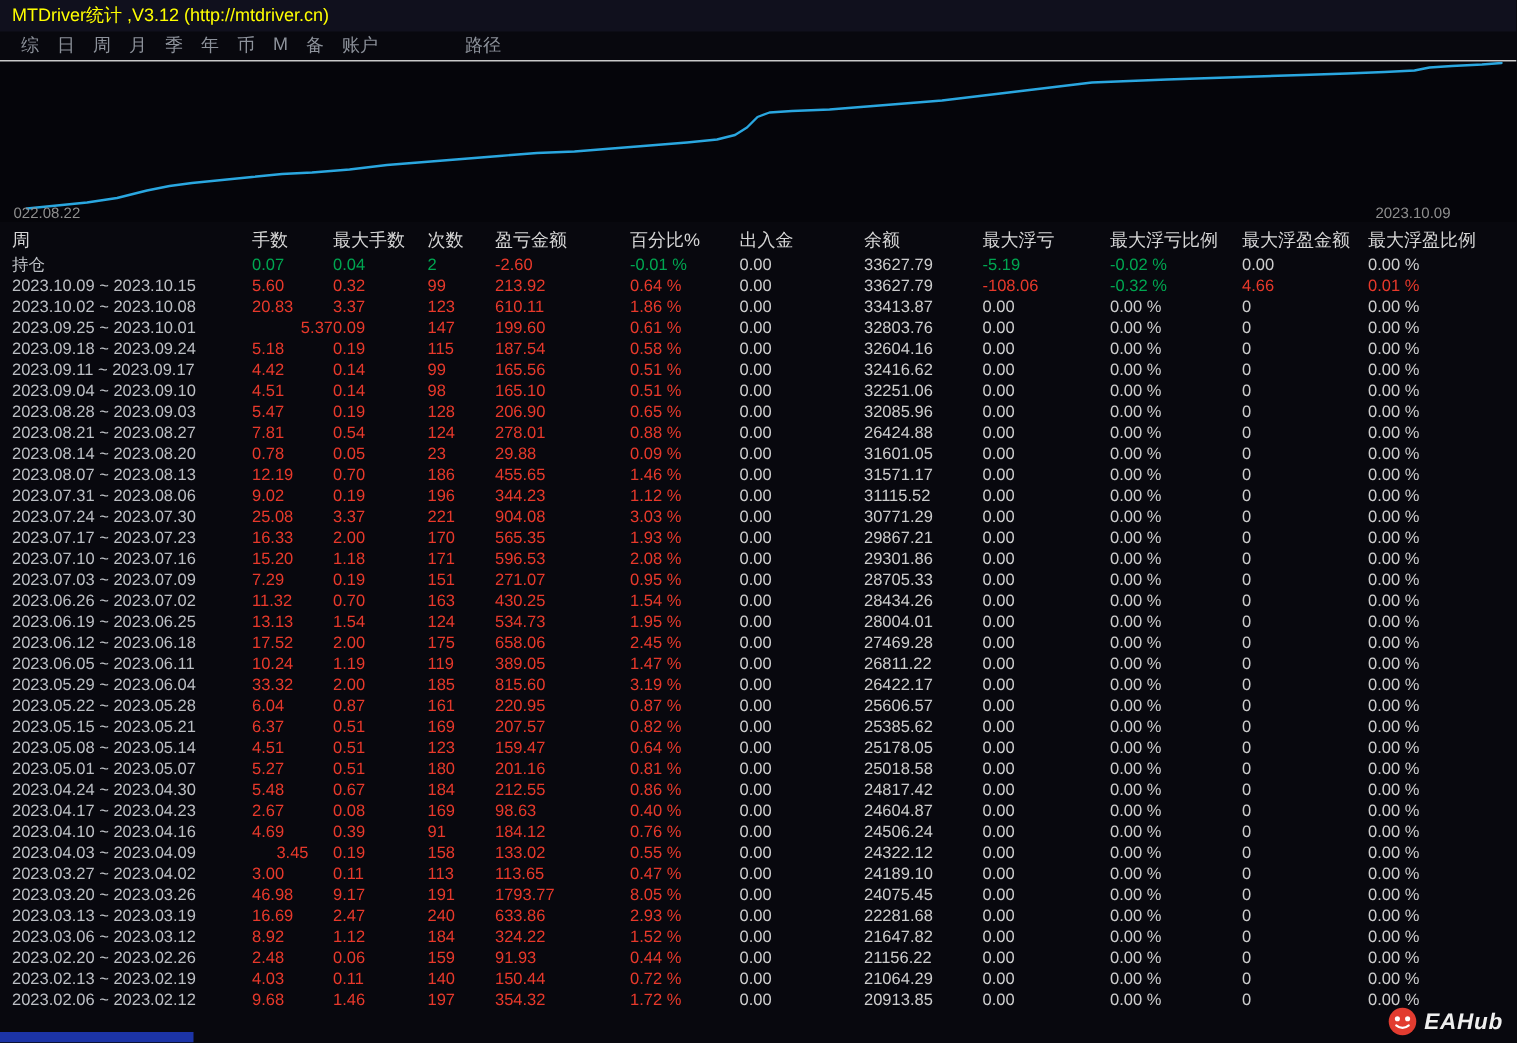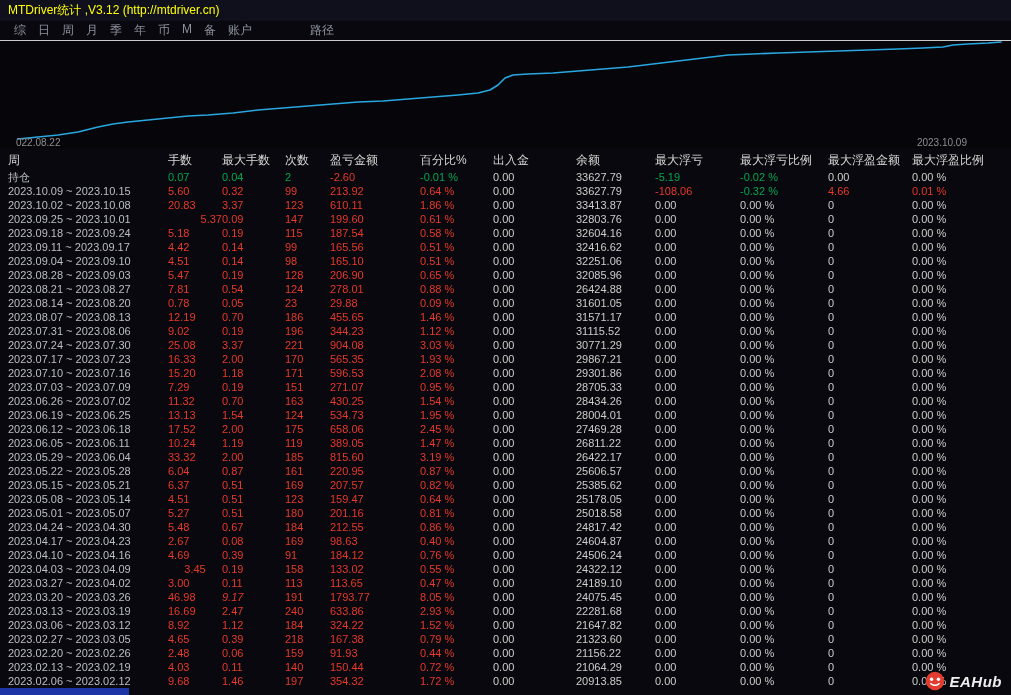--- a/index.html
+++ b/index.html
@@ -5,21 +5,21 @@
   *{margin:0;padding:0;box-sizing:border-box}
   html,body{width:1011px;height:695px;overflow:hidden}
   body{background:#08080e;font-family:"Liberation Sans","DejaVu Sans",sans-serif;position:relative;cursor:default}
   .titlebar{position:absolute;top:0;left:0;width:1011px;height:21px;background:#10101d;color:#ffff00;font-size:12px;line-height:21px;padding-left:8px;white-space:nowrap}
   .menubar{position:absolute;top:21px;left:0;width:1011px;height:19px;display:flex;align-items:center;color:#8d929b;font-size:12px;padding-left:8px}
   .menu-item{padding:0 6px}
   .menu-path{margin-left:46px;padding:0 6px}
   .chart{position:absolute;top:40px;left:0;width:1011px;height:108px;background:#05050a;border-top:1px solid #c9c9c9}
   .chart svg{position:absolute;left:8px;top:0;width:995px;height:108px}
   .chart-label{position:absolute;bottom:0;font-size:10px;color:#8f8f8f;white-space:nowrap}
-  .chart-label.left{left:16px}
+  .chart-label.left{left:9px}
   .chart-label.right{right:44px}
   table{position:absolute;top:151px;left:8px;width:995px;border-collapse:collapse;table-layout:fixed}
   th{font-size:12px;font-weight:normal;color:#d6d6d6;text-align:left;height:19px;padding:0;white-space:nowrap;overflow:hidden}
   td{font-size:11px;line-height:14px;height:14px;padding:0;text-align:left;white-space:nowrap;overflow:hidden}
   col.c0{width:160px}col.c1{width:54px}col.c2{width:63px}col.c3{width:45px}
   col.c4{width:90px}col.c5{width:73px}col.c6{width:83px}col.c7{width:79px}
   col.c8{width:85px}col.c9{width:88px}col.c10{width:84px}col.c11{width:91px}
   .partial-row{position:absolute;left:0;top:688px;width:129px;height:7px;background:#1c34a6}
   .logo{position:absolute;right:9px;bottom:4px;display:flex;align-items:center;gap:5px}
   .logo-text{color:#efefef;font-size:15px;font-weight:bold;font-style:italic;letter-spacing:.5px}
@@ -503,21 +503,21 @@
         <td style="color: rgb(205, 205, 205);">0.00</td>
         <td style="color: rgb(205, 205, 205);">24189.10</td>
         <td style="color: rgb(205, 205, 205);">0.00</td>
         <td style="color: rgb(205, 205, 205);">0.00 %</td>
         <td style="color: rgb(205, 205, 205);">0</td>
         <td style="color: rgb(205, 205, 205);">0.00 %</td>
       </tr>
       <tr>
         <td style="color: rgb(188, 191, 196);">2023.03.20 ~ 2023.03.26</td>
         <td style="color: rgb(232, 57, 43);">46.98</td>
-        <td style="color: rgb(232, 57, 43); font-style: italic;">9.17</td>
+        <td style="color: rgb(232, 57, 43);">9.17</td>
         <td style="color: rgb(232, 57, 43);">191</td>
         <td style="color: rgb(232, 57, 43);">1793.77</td>
         <td style="color: rgb(232, 57, 43);">8.05 %</td>
         <td style="color: rgb(205, 205, 205);">0.00</td>
         <td style="color: rgb(205, 205, 205);">24075.45</td>
         <td style="color: rgb(205, 205, 205);">0.00</td>
         <td style="color: rgb(205, 205, 205);">0.00 %</td>
         <td style="color: rgb(205, 205, 205);">0</td>
         <td style="color: rgb(205, 205, 205);">0.00 %</td>
       </tr>
@@ -537,34 +537,20 @@
       </tr>
       <tr>
         <td style="color: rgb(188, 191, 196);">2023.03.06 ~ 2023.03.12</td>
         <td style="color: rgb(232, 57, 43);">8.92</td>
         <td style="color: rgb(232, 57, 43);">1.12</td>
         <td style="color: rgb(232, 57, 43);">184</td>
         <td style="color: rgb(232, 57, 43);">324.22</td>
         <td style="color: rgb(232, 57, 43);">1.52 %</td>
         <td style="color: rgb(205, 205, 205);">0.00</td>
         <td style="color: rgb(205, 205, 205);">21647.82</td>
-        <td style="color: rgb(205, 205, 205);">0.00</td>
-        <td style="color: rgb(205, 205, 205);">0.00 %</td>
-        <td style="color: rgb(205, 205, 205);">0</td>
-        <td style="color: rgb(205, 205, 205);">0.00 %</td>
-      </tr>
-      <tr>
-        <td style="color: rgb(188, 191, 196);">2023.02.27 ~ 2023.03.05</td>
-        <td style="color: rgb(232, 57, 43);">4.65</td>
-        <td style="color: rgb(232, 57, 43);">0.39</td>
-        <td style="color: rgb(232, 57, 43);">218</td>
-        <td style="color: rgb(232, 57, 43);">167.38</td>
-        <td style="color: rgb(232, 57, 43);">0.79 %</td>
-        <td style="color: rgb(205, 205, 205);">0.00</td>
-        <td style="color: rgb(205, 205, 205);">21323.60</td>
         <td style="color: rgb(205, 205, 205);">0.00</td>
         <td style="color: rgb(205, 205, 205);">0.00 %</td>
         <td style="color: rgb(205, 205, 205);">0</td>
         <td style="color: rgb(205, 205, 205);">0.00 %</td>
       </tr>
       <tr>
         <td style="color: rgb(188, 191, 196);">2023.02.20 ~ 2023.02.26</td>
         <td style="color: rgb(232, 57, 43);">2.48</td>
         <td style="color: rgb(232, 57, 43);">0.06</td>
         <td style="color: rgb(232, 57, 43);">159</td>

